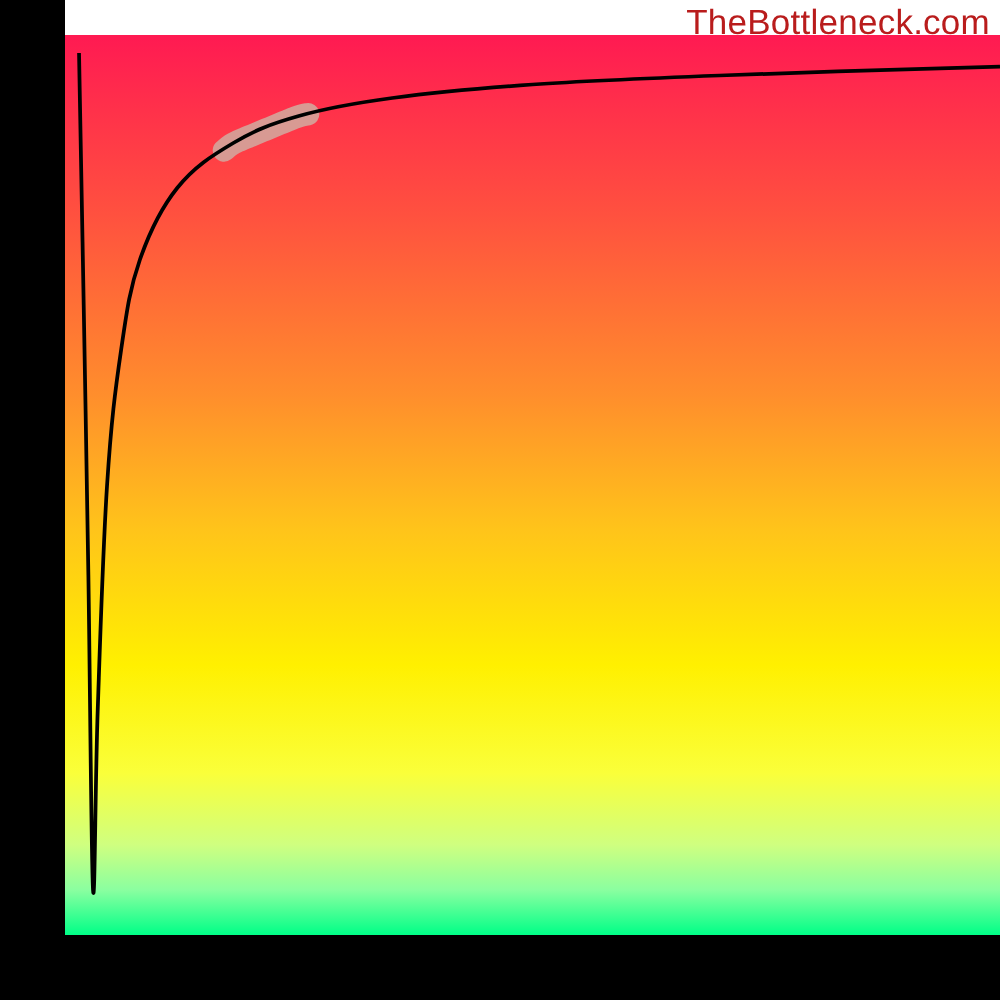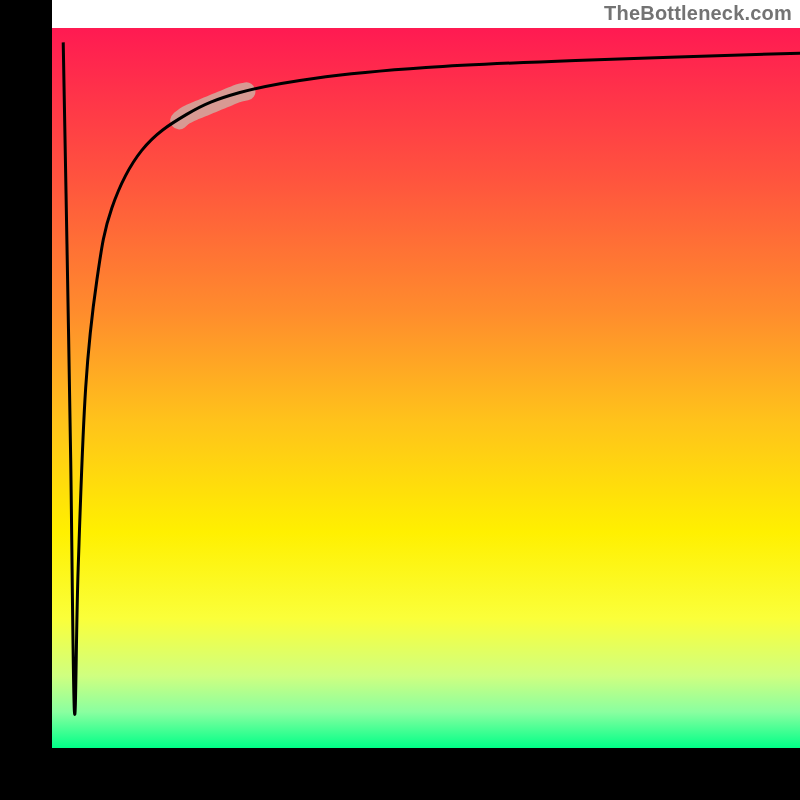--- a/index.html
+++ b/index.html
@@ -13,23 +13,23 @@
   }
   .wrapper {
     position: relative;
     width: 800px;
     height: 800px;
   }
   .watermark {
     position: absolute;
     top: 2px;
     right: 8px;
-    font-size: 20px;
-    color: #737373;
-    font-weight: 700;
+    font-size: 28px;
+    color: #b91c1c;
+    font-weight: 400;
     letter-spacing: 0.2px;
     z-index: 10;
   }
   svg {
     position: absolute;
     top: 0;
     left: 0;
   }
 </style>
 </head>

